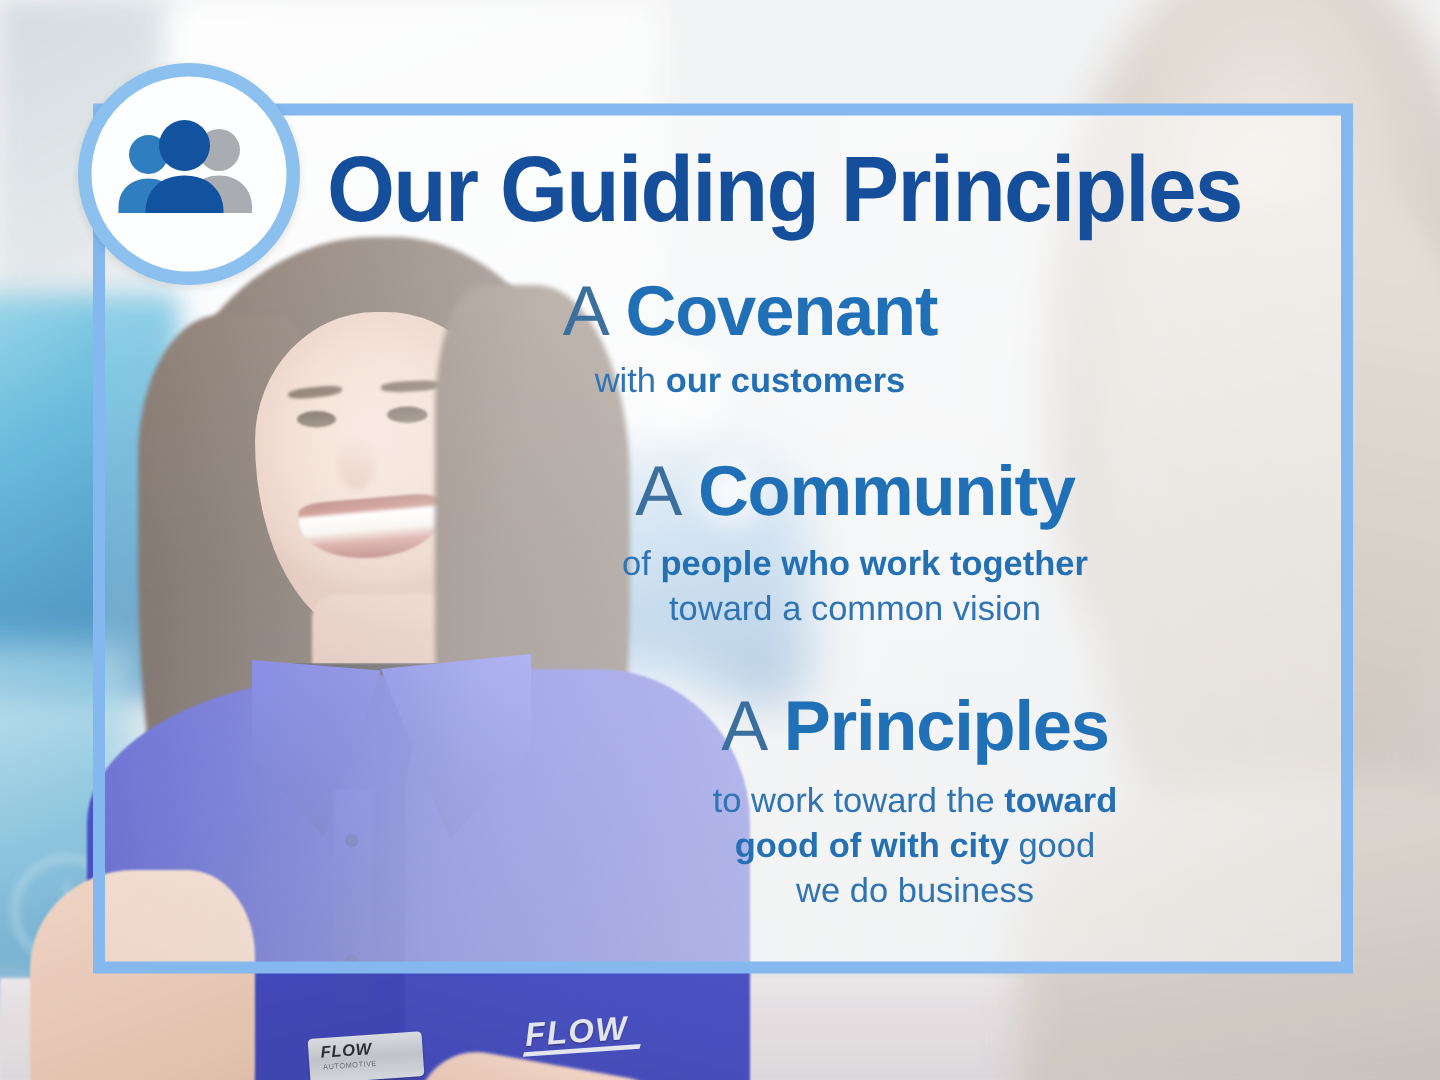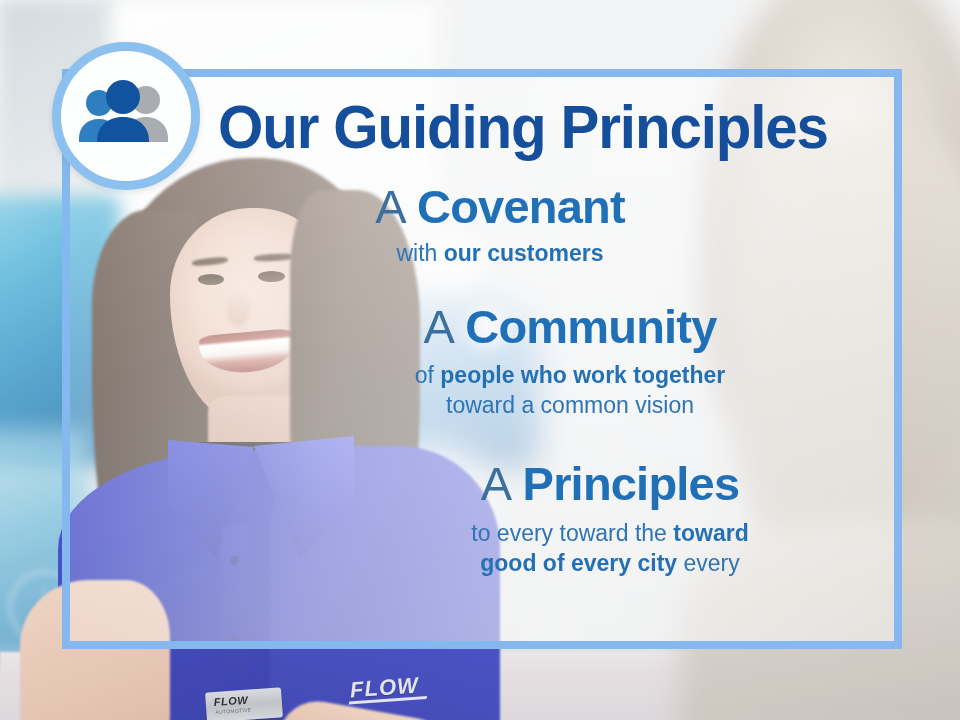--- a/index.html
+++ b/index.html
@@ -419,18 +419,19 @@
       <span>with </span><b>our customers</b>
     </div>
   </div>
 
   <div class="block" id="blk-commitment">
     <div class="big">
       <span class="lite">A</span>
       <span class="bold">Principles</span>
     </div>
     <div class="sub">
-      <div><span>to every toward the </span><b>toward</b></div>
-      <div><b>good of every city</b><span> every</span></div>
+      <div><span>to work toward the </span><b>toward</b></div>
+      <div><b>good of with city</b><span> good</span></div>
+      <div>we do business</div>
     </div>
   </div>
 
 </div>
 
 </body></html>

